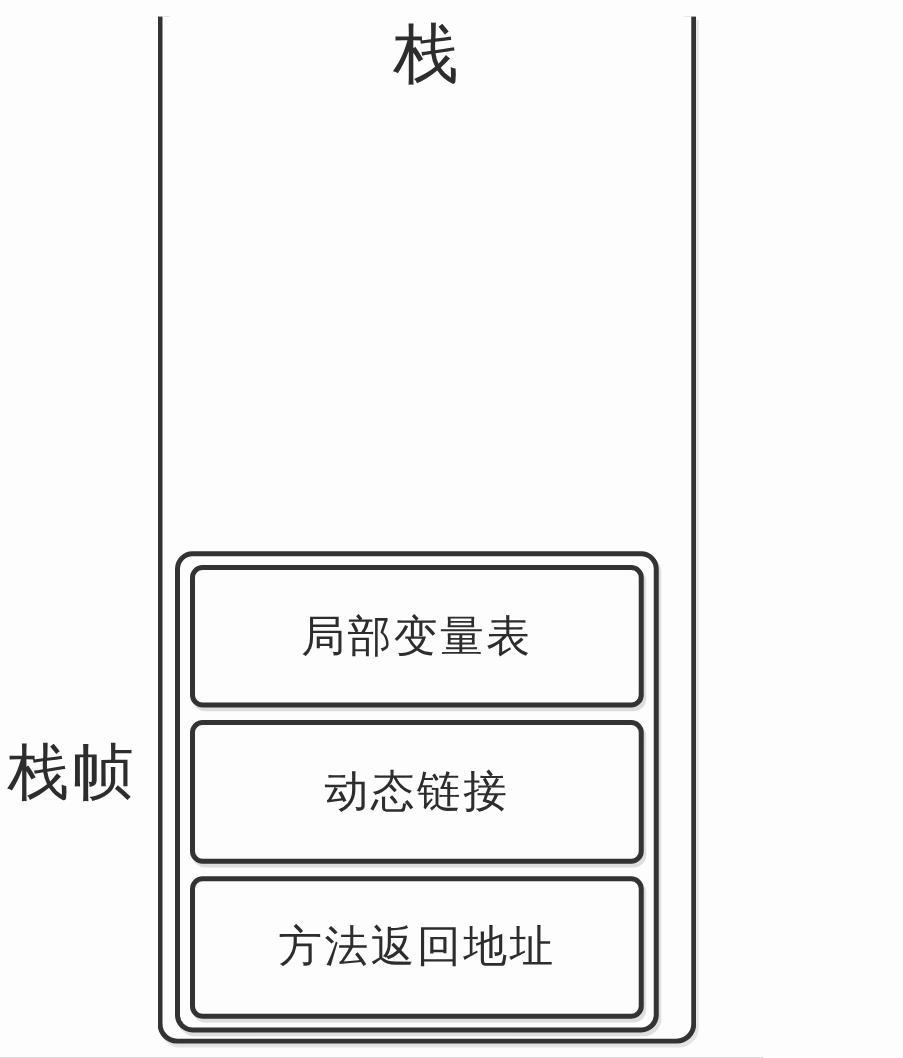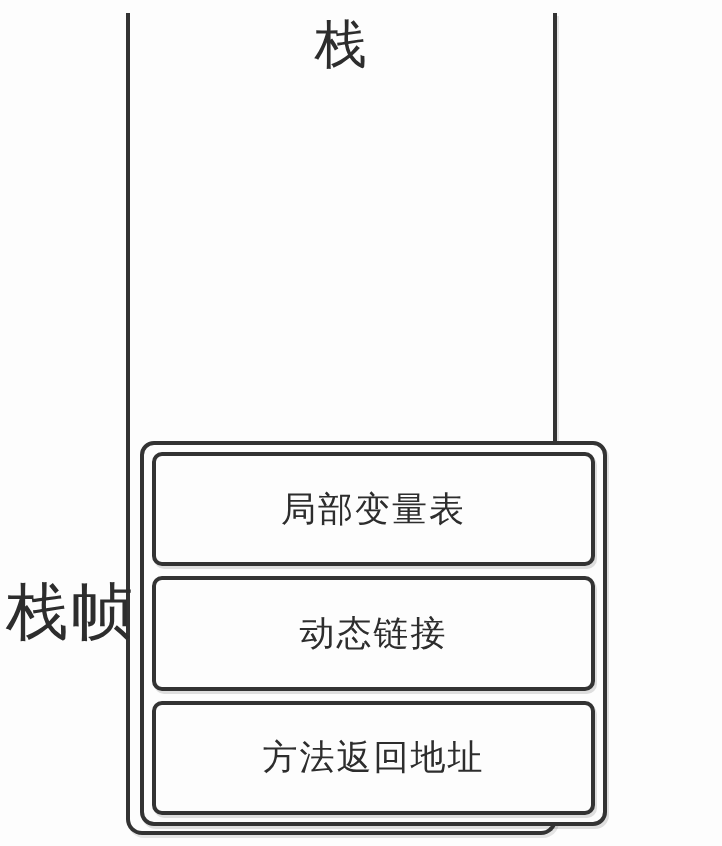--- a/index.html
+++ b/index.html
@@ -37,21 +37,21 @@
     text-align: center;
     font-size: 52px;
     line-height: 1.1;
     color: var(--text);
     letter-spacing: 2px;
   }
   
   .stack-frame {
     position: absolute;
     left: 140px; top: 441px;
-    width: 467px; height: 385px;
+    width: 387px; height: 385px;
     border: 4px solid var(--line);
     border-radius: 14px;
     padding: 7px 8px;
     display: flex;
     flex-direction: column;
     gap: 10px;
     box-shadow: 2px 3px 0 rgba(50,50,50,0.15);
     background: var(--background);
   }
   .frame-item {
@@ -62,22 +62,22 @@
     align-items: center;
     justify-content: center;
     font-size: 35px;
     letter-spacing: 2px;
     color: var(--text);
     box-shadow: 2px 3px 0 rgba(50,50,50,0.15);
     background: var(--background);
   }
   .frame-label {
     position: absolute;
-    left: 6px; top: 576px;
-    font-size: 62px;
+    left: 6px; top: 590px;
+    font-size: 49px;
     line-height: 1.15;
     letter-spacing: 3px;
     color: var(--text);
     white-space: nowrap;
   }
   .watermark {
     position: absolute;
     right: 9px; top: 802px;
     font-size: 17px;
     letter-spacing: 1px;

